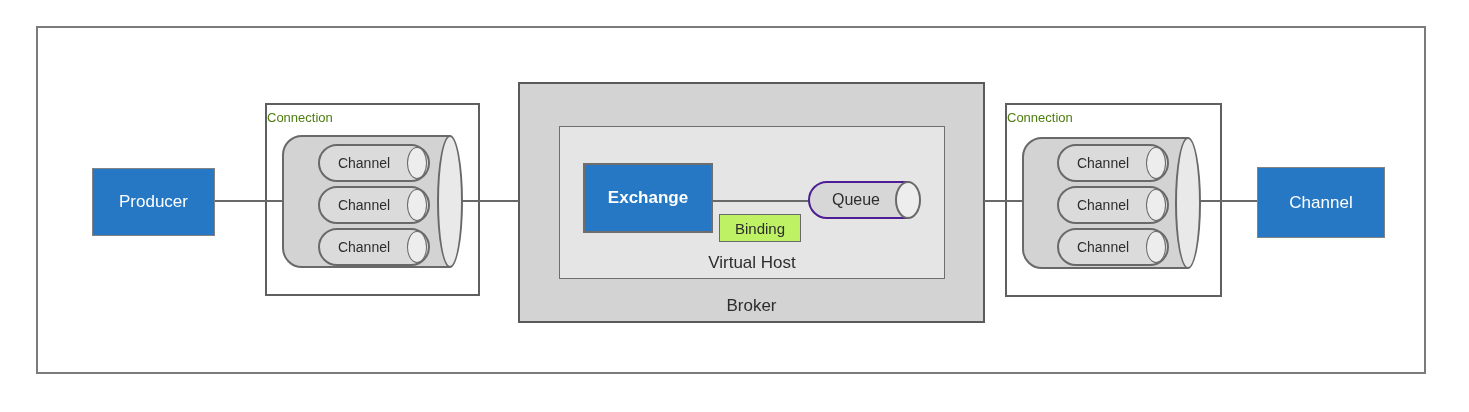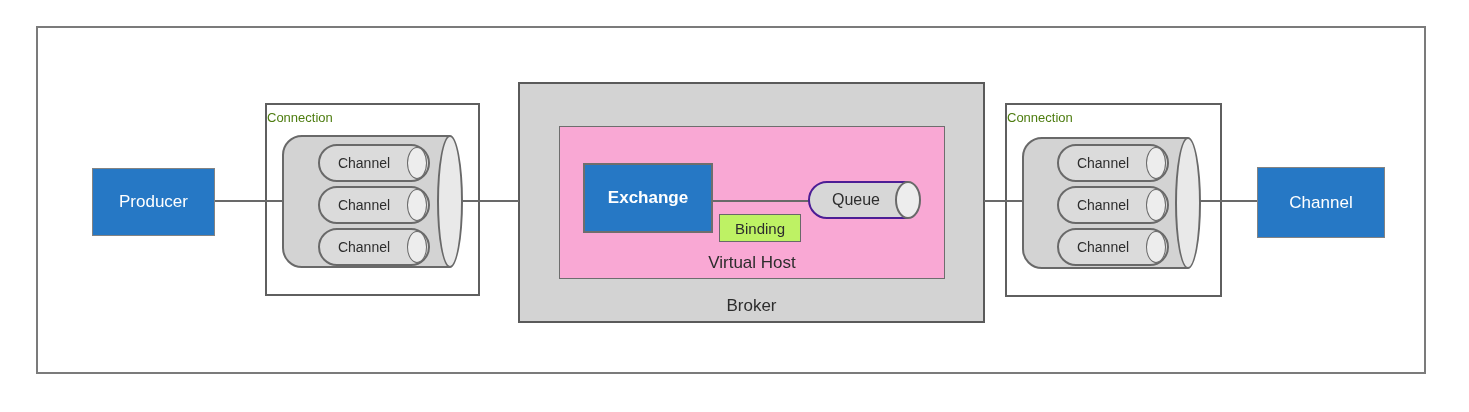--- a/index.html
+++ b/index.html
@@ -29,21 +29,21 @@
   .conn-right { left:1005px; top:103px; width:217px; height:194px; }
   .conn-label { position:absolute; top:5px; left:0; width:100%;
     font-size:13px; color:#4d7c0f; }
 
   
   .broker { left:518px; top:82px; width:467px; height:241px;
     background:#d3d3d3; border:2px solid #5a5a5a; z-index:1; }
   .broker-label { position:absolute; bottom:5px; left:0; width:100%;
     text-align:center; font-size:17px;margin-top:32px; }
   .vhost { left:559px; top:126px; width:386px; height:153px;
-    background:#f9a8d4; border:1.5px solid #6e6e6e; z-index:2;padding-left:40px; }
+    background:#e5e5e5; border:1.5px solid #6e6e6e; z-index:2;padding-left:40px; }
   .vhost-label { position:absolute; bottom:5px; left:0; width:100%;
     text-align:center; font-size:17px; }
 
   
   .blue-node { background:#2678c5; border:1.5px solid #838383; color:#ffffff;
     display:flex; align-items:center; justify-content:center;
     font-size:17px; z-index:5; }
   .producer { left:92px;  top:168px; width:123px; height:68px; }
   .consumer { left:1257px; top:167px; width:128px; height:71px; }
   .exchange { left:583px; top:163px; width:130px; height:70px;

